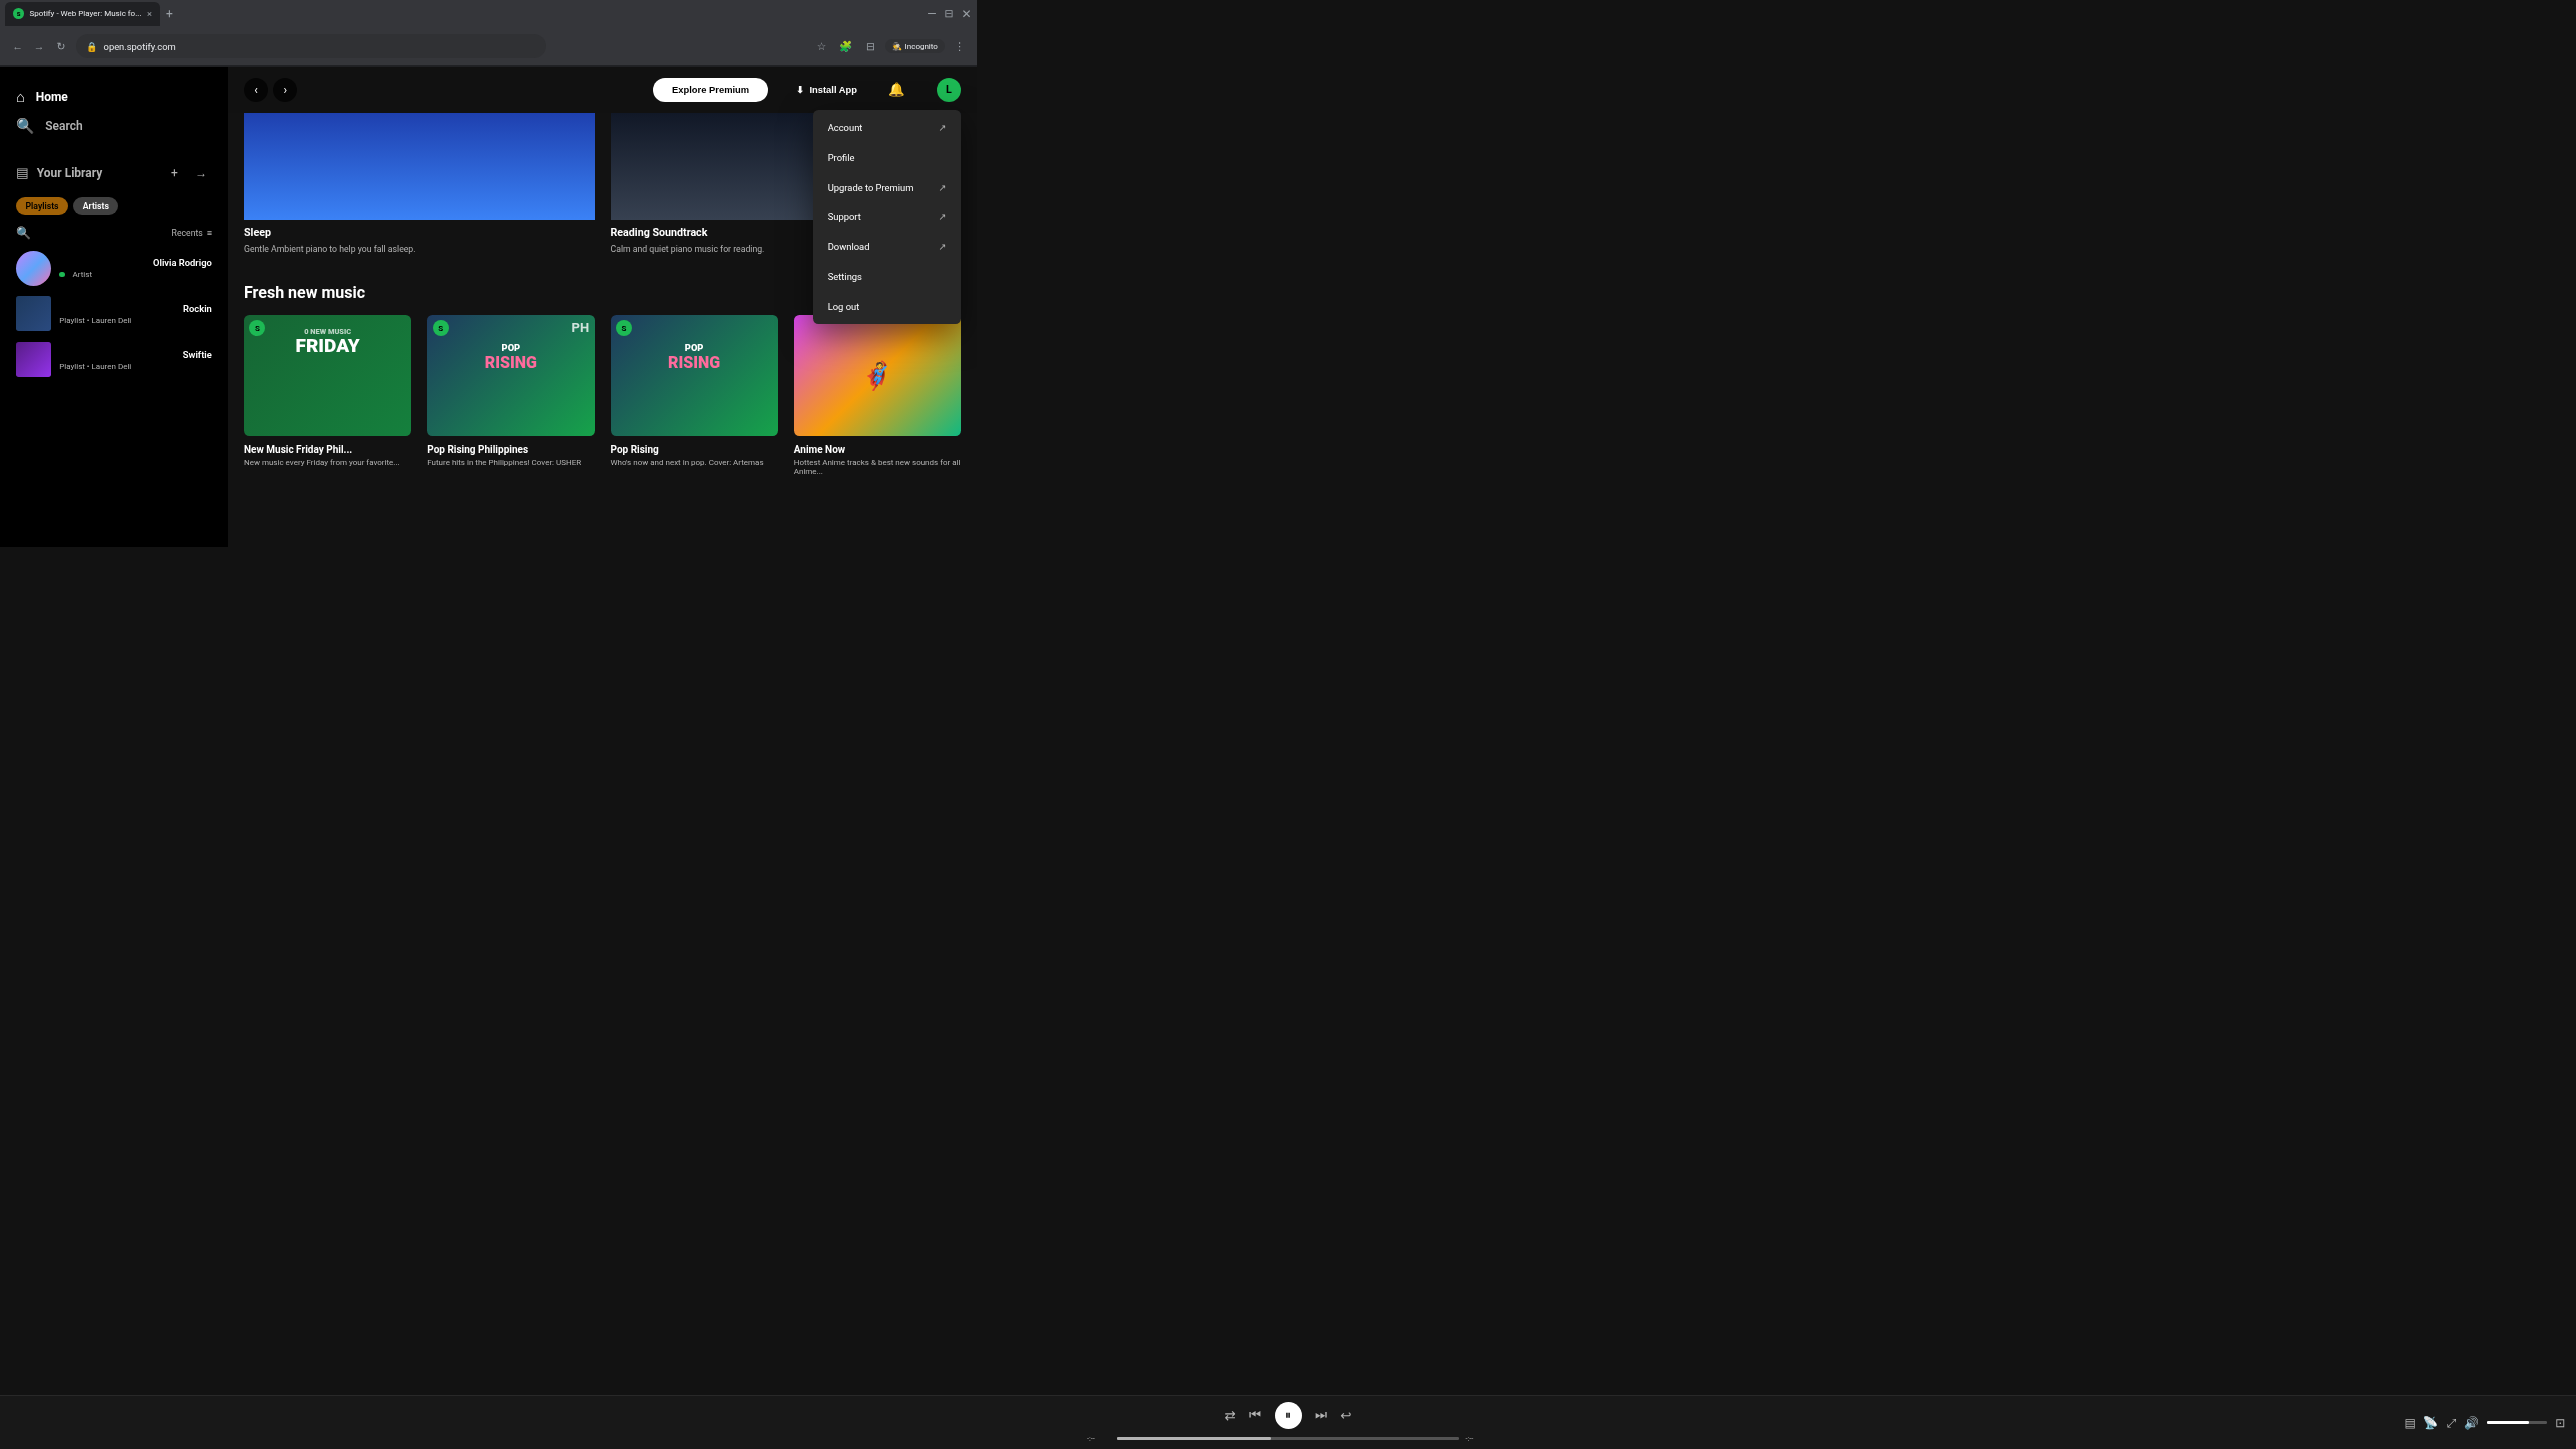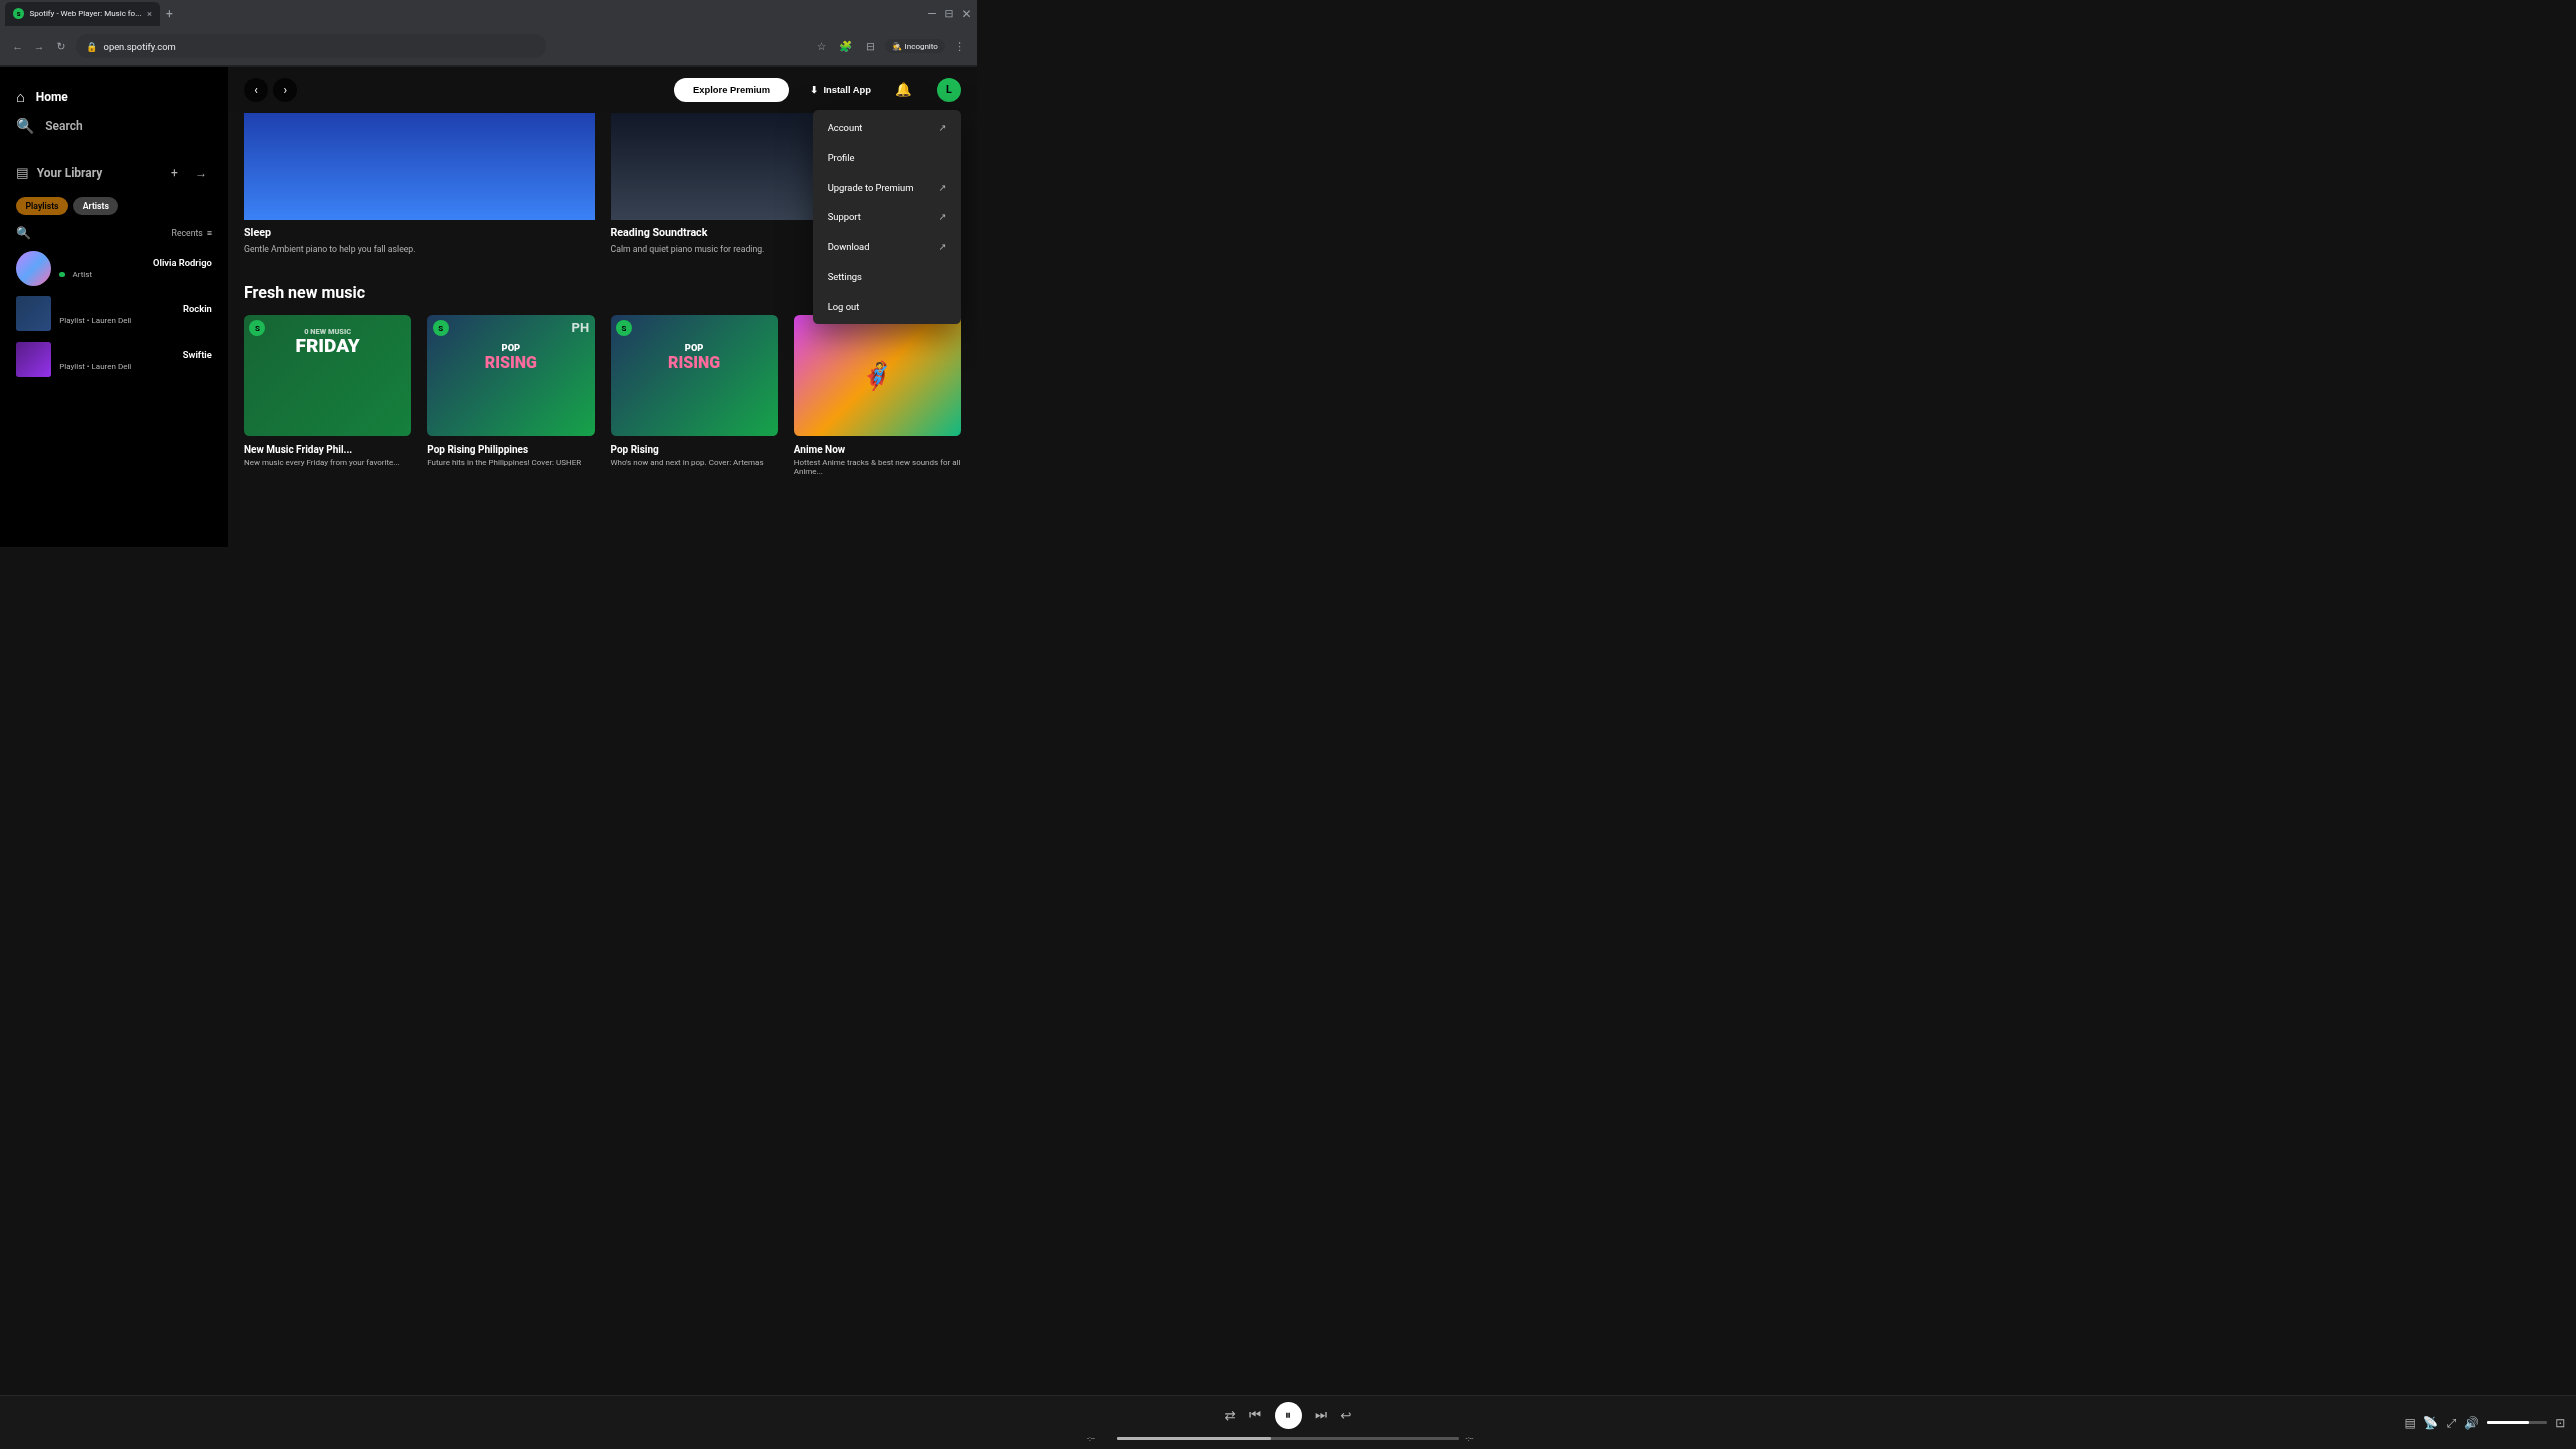--- a/index.html
+++ b/index.html
@@ -330,21 +330,21 @@
       display: flex;
       align-items: center;
       justify-content: center;
       color: #fff;
       font-size: 12px;
       cursor: pointer;
     }
     .header-actions {
       display: flex;
       align-items: center;
-      gap: 21px;
+      gap: 28px;
     }
     .explore-premium-btn {
       background: #fff;
       color: #000;
       border-radius: 16px;
       padding: 6.7px 19px;
       font-size: 9.4px;
       font-weight: 700;
       cursor: pointer;
       border: none;

